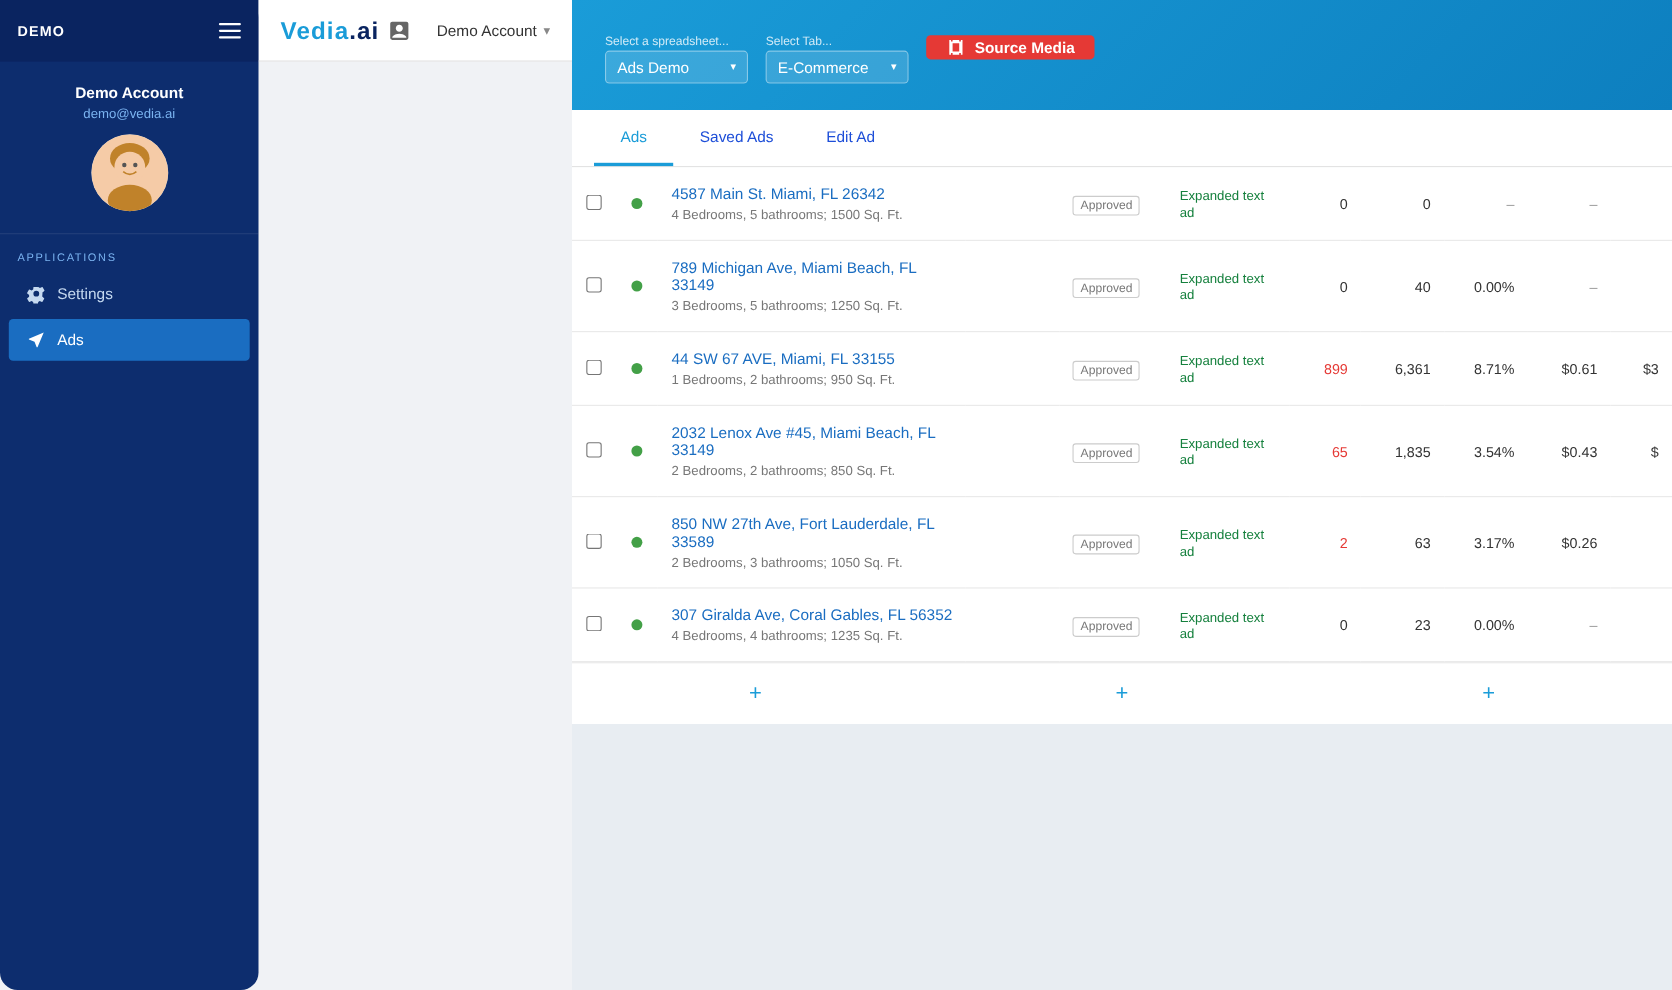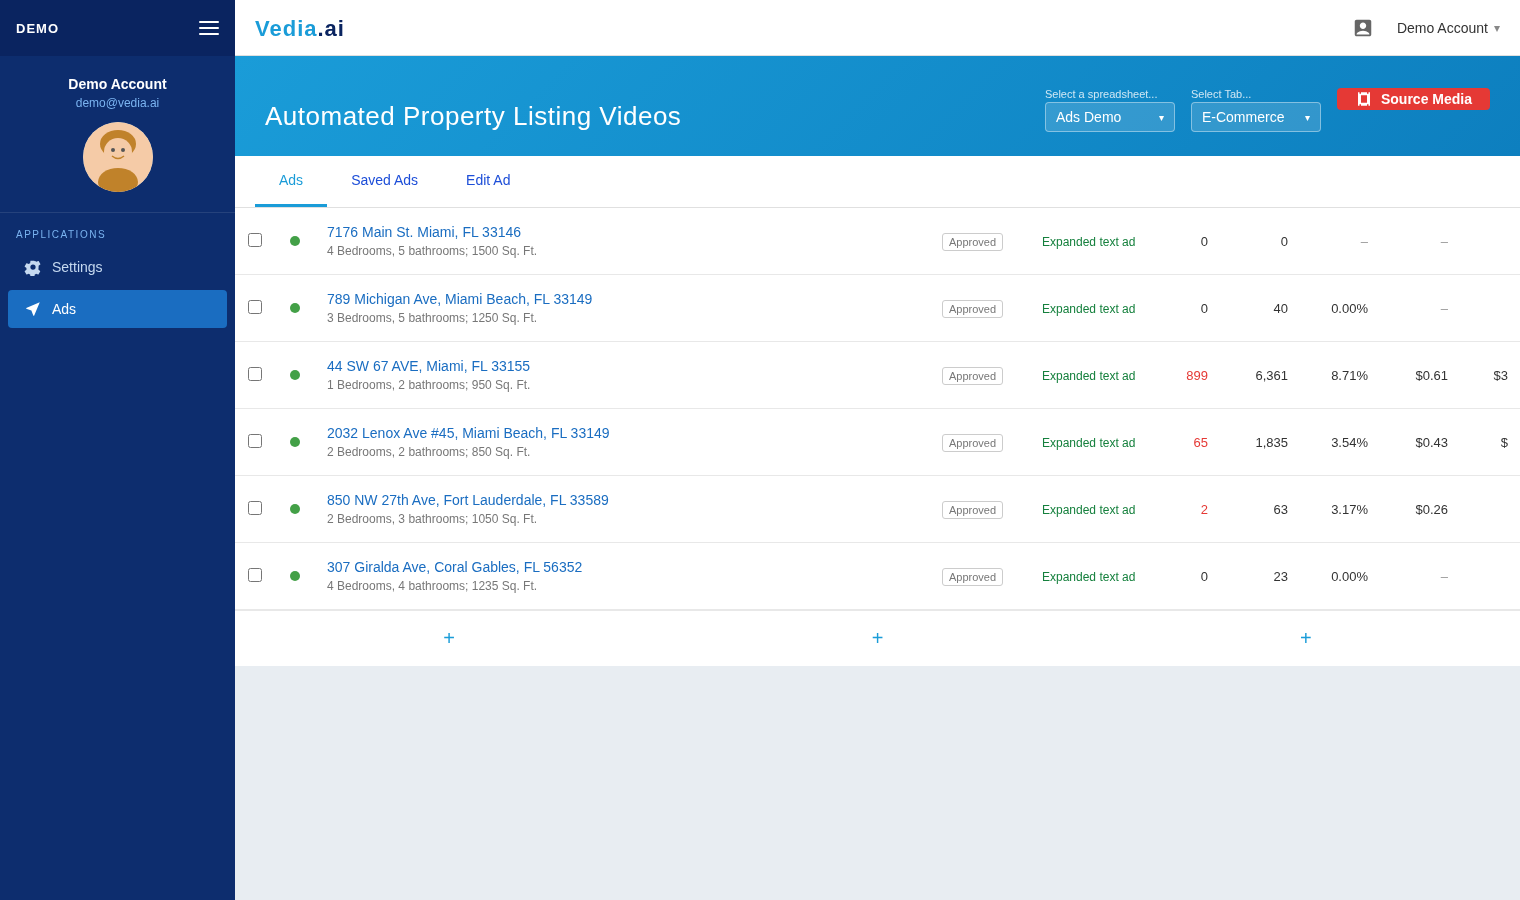--- a/index.html
+++ b/index.html
@@ -6,20 +6,21 @@
     body { font-family: 'Segoe UI', Arial, sans-serif; background: #f0f2f5; display: flex; height: 900px; overflow: hidden; }
 
     
     .sidebar {
       width: 235px;
       background: #0d2d6e;
       color: #fff;
       display: flex;
       flex-direction: column;
       flex-shrink: 0;
+      border-radius: 16px;
     }
     .sidebar-header {
       display: flex;
       align-items: center;
       justify-content: space-between;
       padding: 12px 16px;
       background: #0a2460;
       min-height: 56px;
     }
     .sidebar-demo-label {
@@ -135,21 +136,21 @@
       font-size: 14px;
       color: #333;
       font-weight: 500;
     }
     .topbar-account-chevron { color: #888; font-size: 12px; }
 
     
     .main {
       flex: 1;
       display: flex;
-      flex-direction: column;
+      flex-direction: row;
       overflow: hidden;
     }
     .content-area {
       flex: 1;
       overflow-y: auto;
       background: #e8edf2;
     }
 
     
     .page-header {
@@ -390,21 +391,20 @@
       <div class="topbar-account">
         <span>Demo Account</span>
         <span class="topbar-account-chevron">▾</span>
       </div>
     </div>
   </div>
 
   <div class="content-area">
 
     <div class="page-header">
-      <div class="page-title">Automated Property Listing Videos</div>
       <div class="page-header-controls">
         <div class="select-group">
           <span class="select-group-label">Select a spreadsheet...</span>
           <div class="select-control">
             <span>Ads Demo</span>
             <span class="chevron">▾</span>
           </div>
         </div>
         <div class="select-group">
           <span class="select-group-label">Select Tab...</span>
@@ -432,21 +432,21 @@
       <table class="ads-table">
         <tbody id="table-body">
         <tr>
       <td class="td-check">
         <input type="checkbox" style="">
       </td>
       <td class="td-status">
         <span class="status-dot"></span>
       </td>
       <td class="td-address">
-        <a class="ad-address-link" href="#">7176 Main St. Miami, FL 33146</a>
+        <a class="ad-address-link" href="#">4587 Main St. Miami, FL 26342</a>
         <span class="ad-details">4 Bedrooms, 5 bathrooms; 1500 Sq. Ft.</span>
       </td>
       <td class="td-image"></td>
       <td class="td-approval">
         <span class="approval-badge">Approved</span>
       </td>
       <td class="td-type">
         <span class="ad-type-text">Expanded text ad</span>
       </td>
       <td class="td-clicks">

